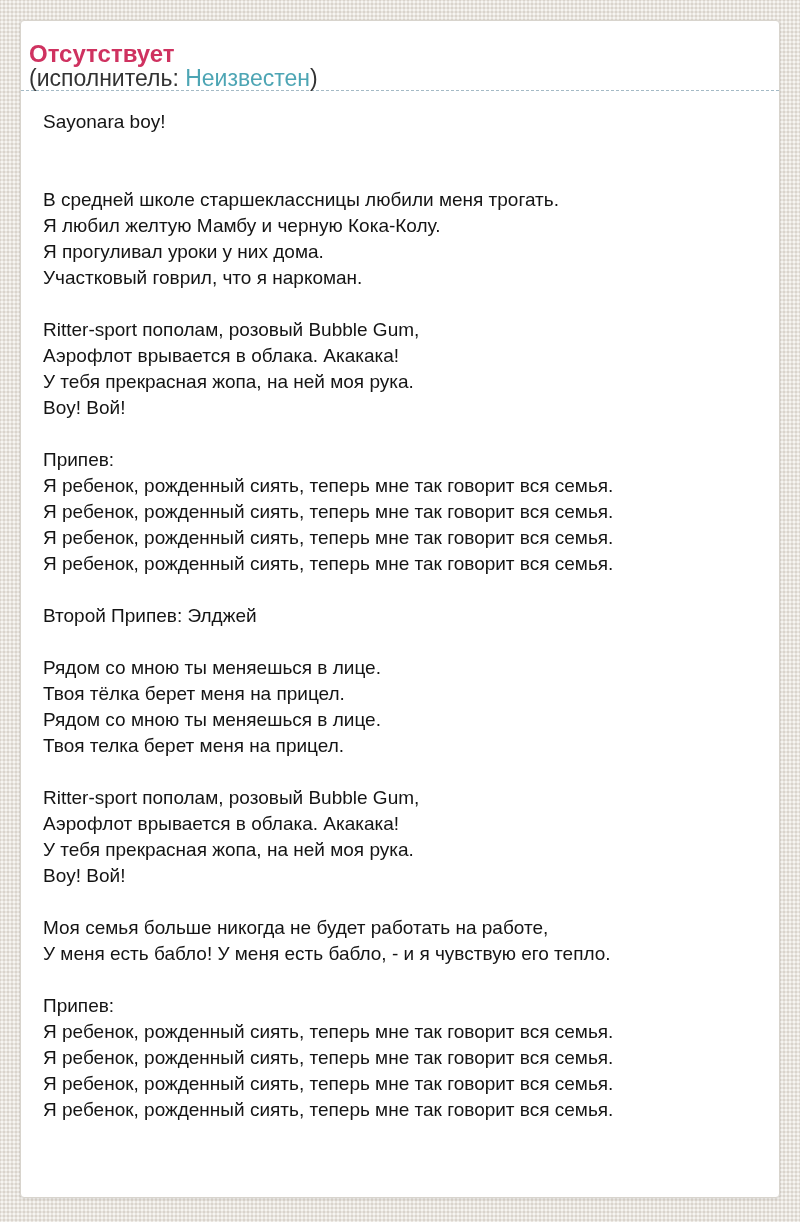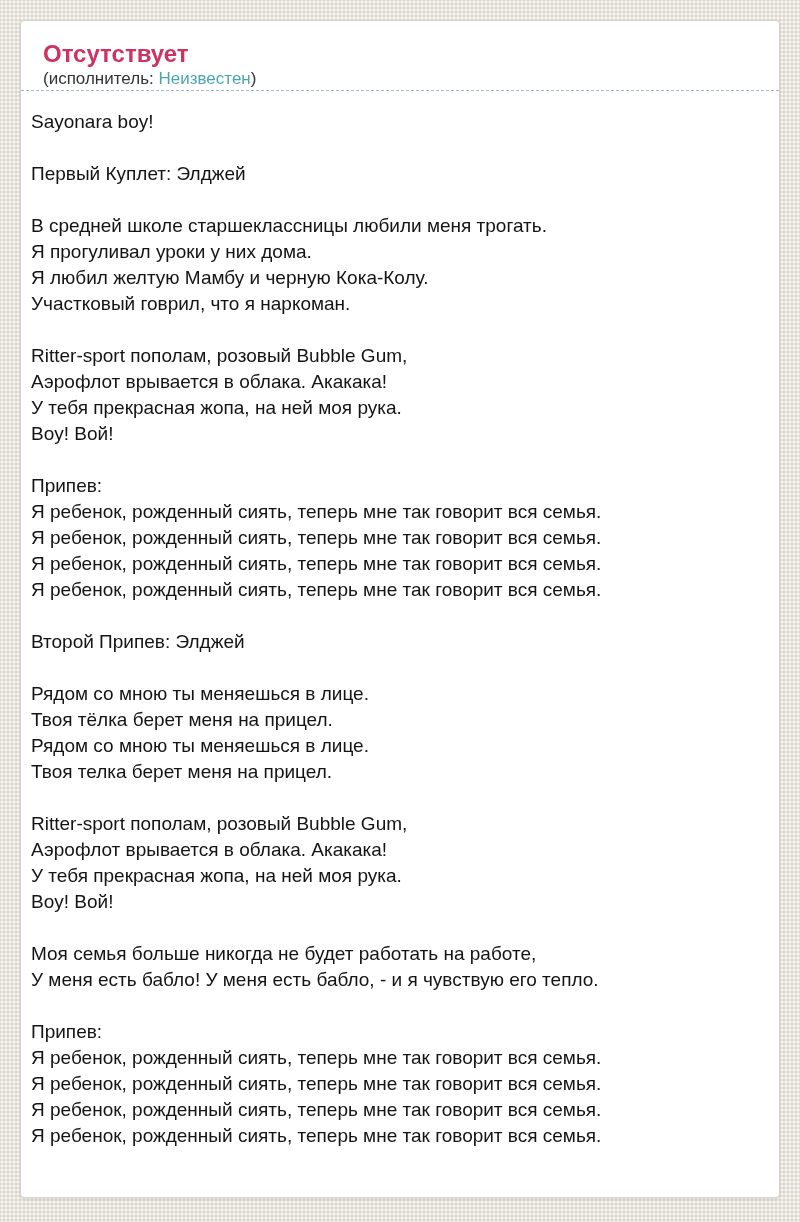--- a/index.html
+++ b/index.html
@@ -22,44 +22,44 @@
     box-sizing: border-box;
     width: 760px;
     height: 1178px;
     margin: 20px auto 0 auto;
     background: #ffffff;
     border: 1px solid #d8d4cd;
     border-radius: 4px;
     box-shadow: 0 1px 3px rgba(0,0,0,0.10);
   }
   .header {
-    padding: 19px 22px 0 22px;
+    padding: 19px 22px 0 8px;
     border-bottom: 1px dashed #a4bac6;
   }
   .title {
     margin: 0;
     font-size: 24px;
     font-weight: bold;
     line-height: 28px;
     color: #cf3260;
     letter-spacing: 0;
   }
   .subtitle {
-    font-size: 17px;
+    font-size: 23px;
     line-height: 21px;
     color: #333333;
     padding-bottom: 1px;
   }
   .artist-link {
     color: #4da5b4;
     text-decoration: none;
     cursor: pointer;
   }
   .lyrics {
-    padding: 18px 22px 0 10px;
+    padding: 18px 22px 0 22px;
     font-size: 19px;
     line-height: 26px;
     color: #141414;
   }
   .line {
     white-space: pre;
     min-height: 26px;
   }
 </style>
 </head>
@@ -68,25 +68,24 @@
 <div class="card">
   <div class="header">
     <h1 class="title" style="color: rgb(207, 50, 96);">Отсутствует</h1>
     <div class="subtitle">
       <span>(исполнитель: </span><a class="artist-link" style="color: rgb(77, 165, 180);">Неизвестен</a><span>)</span>
     </div>
   </div>
   <div class="lyrics">
       <div class="line">Sayonara boy!</div>
       <div class="line">&nbsp;</div>
-      <div class="line">Первый Куплет: Элджей</div>
       <div class="line">&nbsp;</div>
       <div class="line">В средней школе старшеклассницы любили меня трогать.</div>
+      <div class="line">Я любил желтую Мамбу и черную Кока-Колу.</div>
       <div class="line">Я прогуливал уроки у них дома.</div>
-      <div class="line">Я любил желтую Мамбу и черную Кока-Колу.</div>
       <div class="line">Участковый говрил, что я наркоман.</div>
       <div class="line">&nbsp;</div>
       <div class="line">Ritter-sport пополам, розовый Bubble Gum,</div>
       <div class="line">Аэрофлот врывается в облака. Акакака!</div>
       <div class="line">У тебя прекрасная жопа, на ней моя рука.</div>
       <div class="line">Boy! Вой!</div>
       <div class="line">&nbsp;</div>
       <div class="line">Припев:</div>
       <div class="line">Я ребенок, рожденный сиять, теперь мне так говорит вся семья.</div>
       <div class="line">Я ребенок, рожденный сиять, теперь мне так говорит вся семья.</div>

